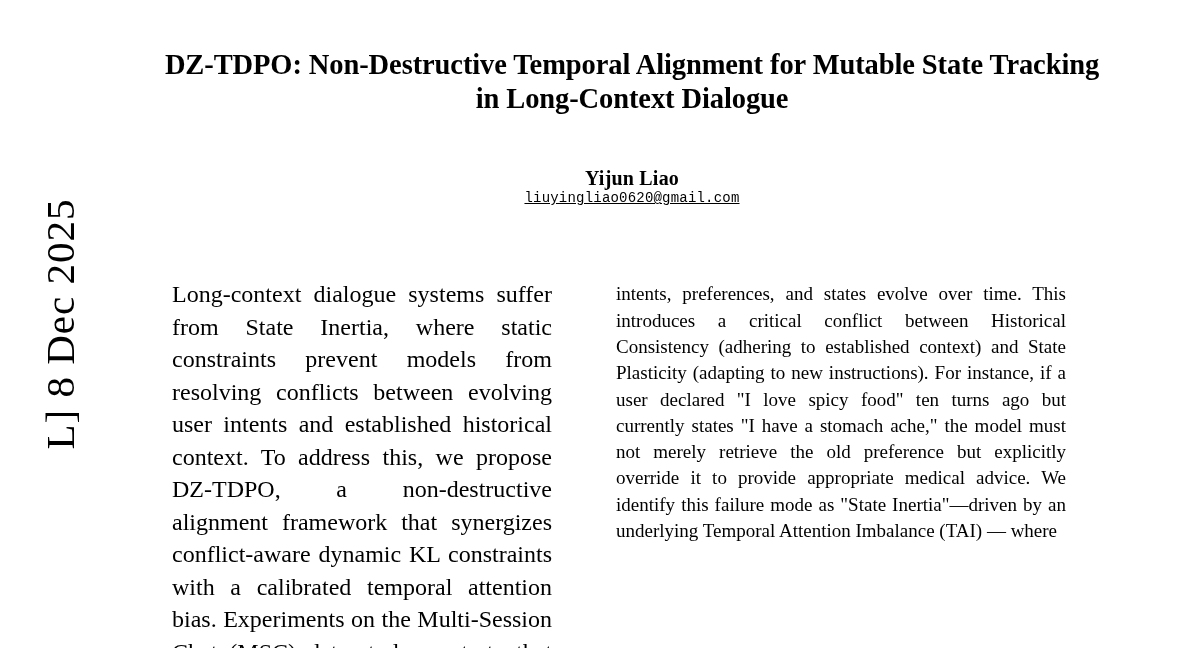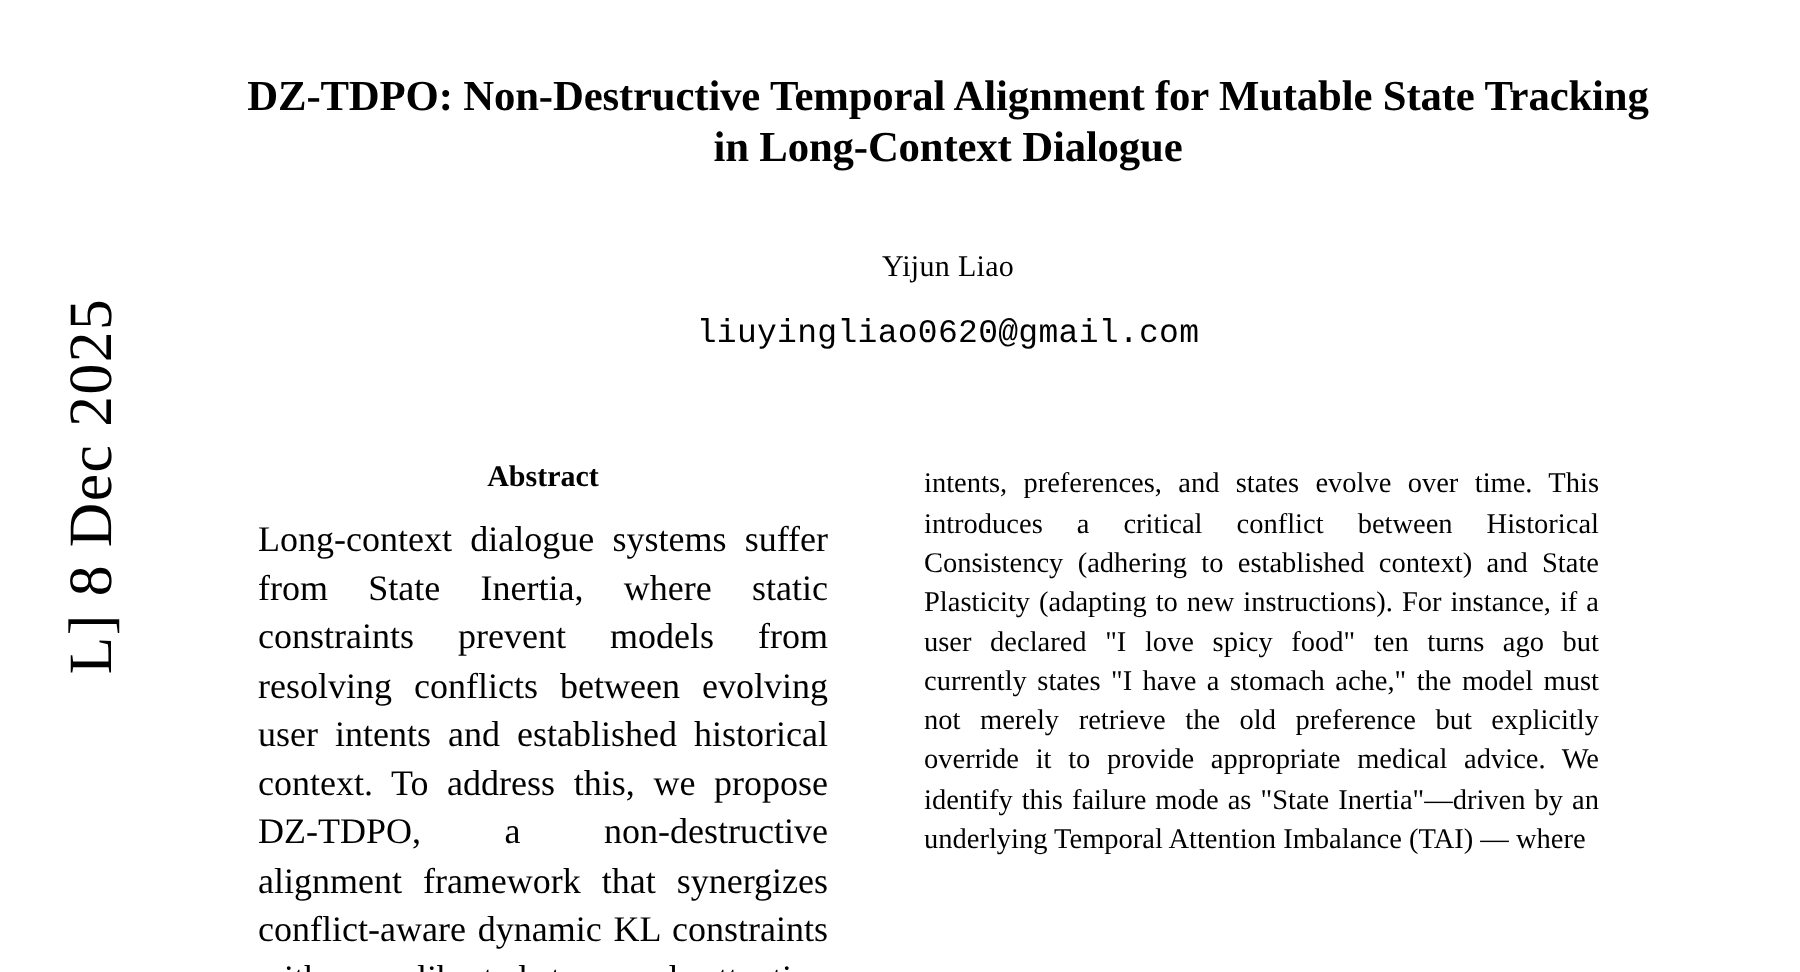--- a/index.html
+++ b/index.html
@@ -60,29 +60,30 @@
   }
 
   .author-block {
     margin-top: 52px;
     text-align: center;
     width: 960px;
     margin-left: 42px;
   }
   .author-name {
     font-size: 20px;
-    font-weight: normal;
+    font-weight: bold;
     letter-spacing: 0.2px;
     margin-top: 12px;
   }
   .author-email {
-    margin-top: 20px;
+    margin-top: 0;
     font-family: "Liberation Mono", monospace;
-    font-size: 22px;
+    font-size: 14px;
     letter-spacing: 0.2px;
+    text-decoration: underline;
   }
 
   .columns {
     margin-top: 72px;
     display: flex;
     gap: 64px;
     padding-left: 62px;
     padding-right: 18px;
   }
   .col {
@@ -124,21 +125,20 @@
 
   <h1 class="title">DZ-TDPO: Non-Destructive Temporal Alignment for Mutable State Tracking in Long-Context Dialogue</h1>
 
   <div class="author-block">
     <div class="author-name">Yijun Liao</div>
     <div class="author-email">liuyingliao0620@gmail.com</div>
   </div>
 
   <div class="columns">
     <div class="col">
-      <div class="abstract-head">Abstract</div>
       <p class="body-text">Long-context dialogue systems suffer from State Inertia, where static constraints prevent models from resolving conflicts between evolving user intents and established historical context. To address this, we propose DZ-TDPO, a non-destructive alignment framework that synergizes conflict-aware dynamic KL constraints with a calibrated temporal attention bias. Experiments on the Multi-Session Chat (MSC) dataset demonstrate that DZ-TDPO achieves state-of-the-art win rates (55.4% on Phi-3.5)</p>
     </div>
     <div class="col-right">
       <p class="body-text">intents, preferences, and states evolve over time. This introduces a critical conflict between Historical Consistency (adhering to established context) and State Plasticity (adapting to new instructions). For instance, if a user declared "I love spicy food" ten turns ago but currently states "I have a stomach ache," the model must not merely retrieve the old preference but explicitly override it to provide appropriate medical advice. We identify this failure mode as "State Inertia"—driven by an underlying Temporal Attention Imbalance (TAI) — where</p>
     </div>
   </div>
 
 </div>
 
 </body></html>

